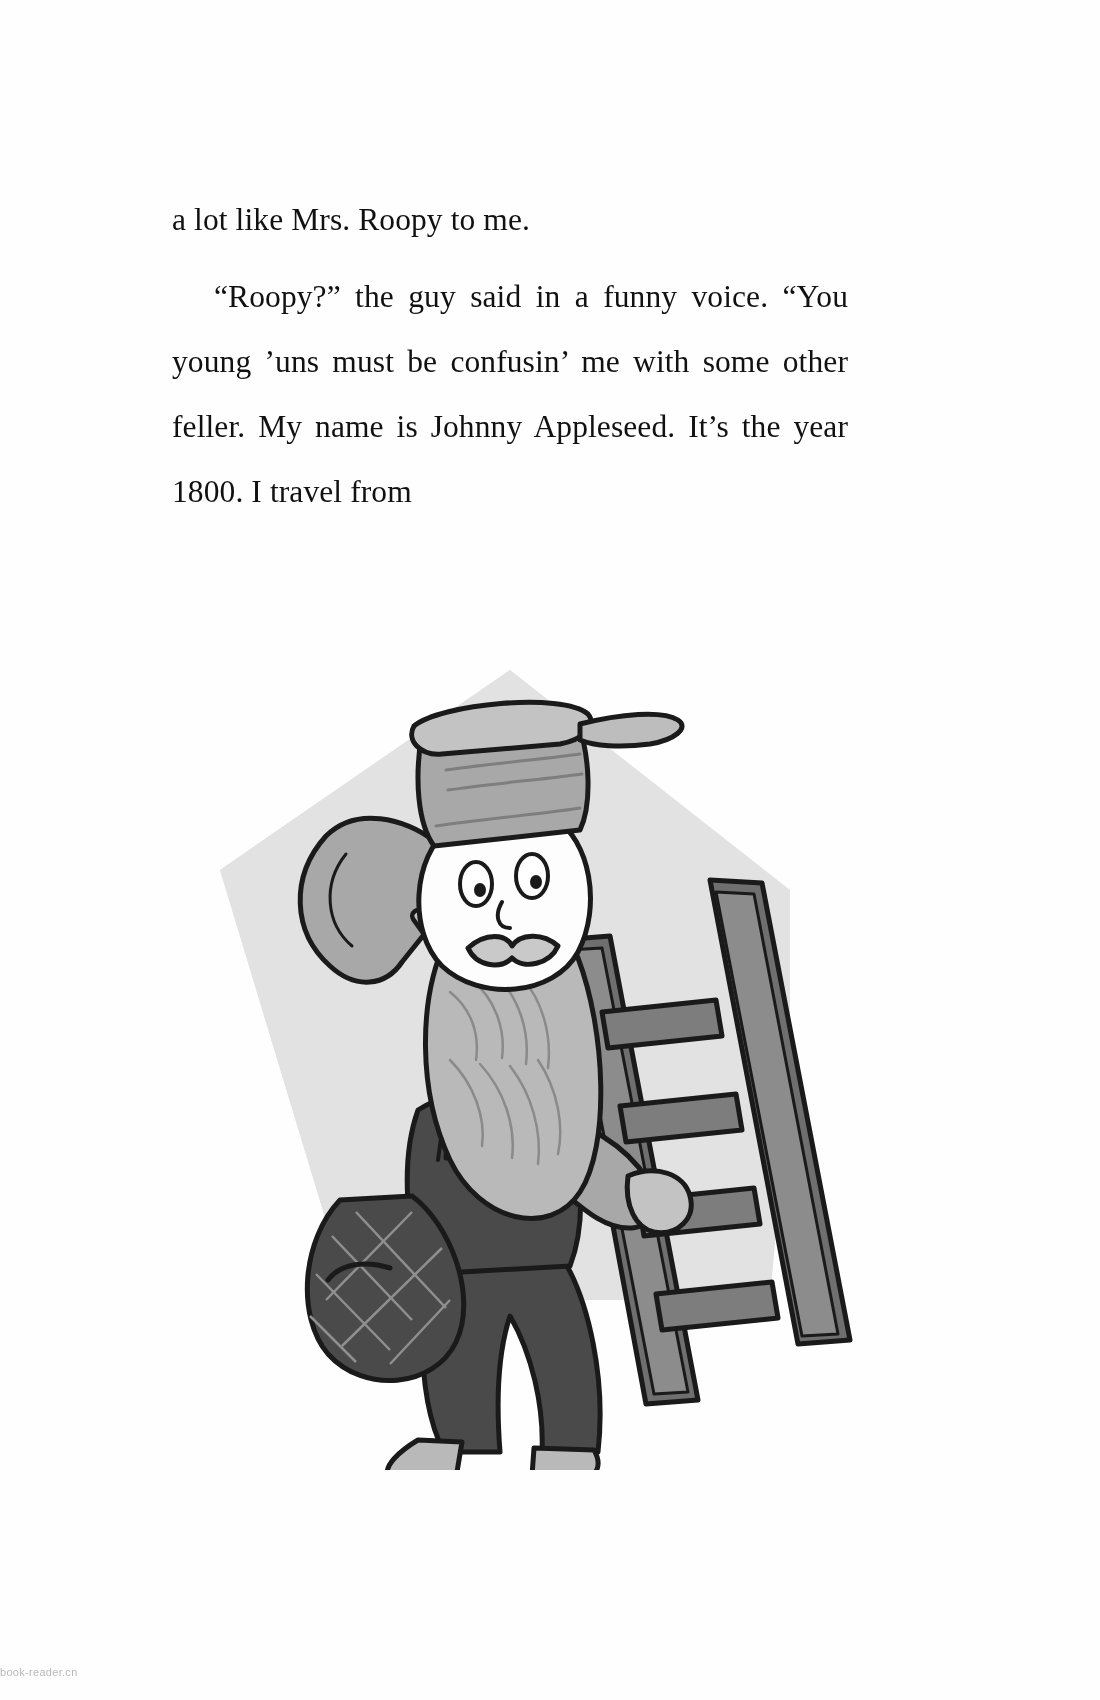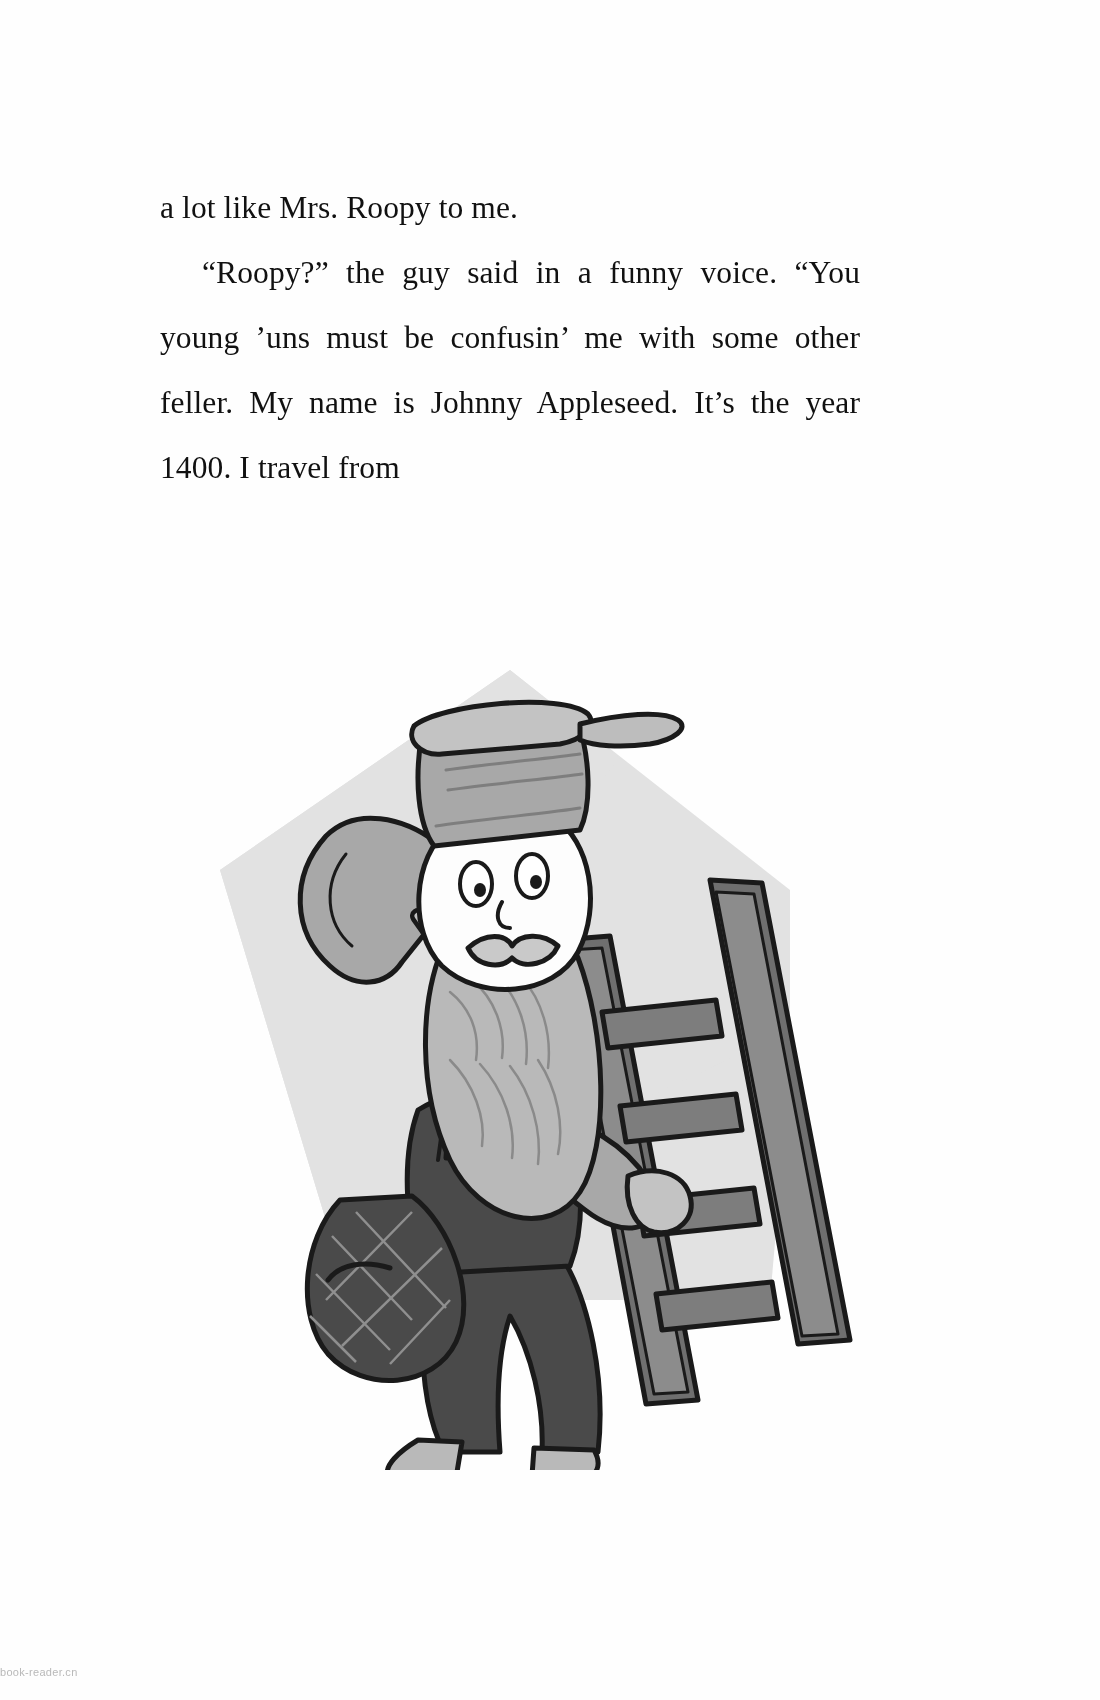--- a/index.html
+++ b/index.html
@@ -20,21 +20,21 @@
     inset: 0;
     background: #fefefe;
   }
   .text-block {
     position: absolute;
     left: 160px;
     top: 175px;
     width: 700px;
   }
   .para {
-    margin: 0;
+    margin: 12px;
     font-size: 31.5px;
     line-height: 65px;
     text-align: justify;
     text-justify: inter-word;
     letter-spacing: 0.1px;
   }
   .para.first-line {
     text-indent: 0;
   }
   .para.indented {
@@ -62,21 +62,21 @@
   }
   svg { display: block; }
 </style>
 </head>
 <body>
 
 <div class="page">
 
   <div class="text-block">
     <p class="para first-line">a lot like Mrs. Roopy to me.</p>
-    <p class="para indented last-of-page">“Roopy?” the guy said in a funny voice. “You young ’uns must be confusin’ me with some other feller. My name is Johnny Appleseed. It’s the year 1400. I travel from</p>
+    <p class="para indented last-of-page">“Roopy?” the guy said in a funny voice. “You young ’uns must be confusin’ me with some other feller. My name is Johnny Appleseed. It’s the year 1800. I travel from</p>
   </div>
 
   <div class="illustration">
     <svg viewBox="0 0 800 830" width="800" height="830" aria-hidden="true">
 
       <g>
         <path d="M70 230 L360 30 L640 250 L640 430 L620 660 L200 660 Z" transform="translate(0,0)" fill="#e2e2e2"></path>
         <path d="M70 230 L360 30 L470 118 L300 330 L470 470 L620 400 L620 660 L200 660 Z" fill="#e2e2e2"></path>
       </g>
 

